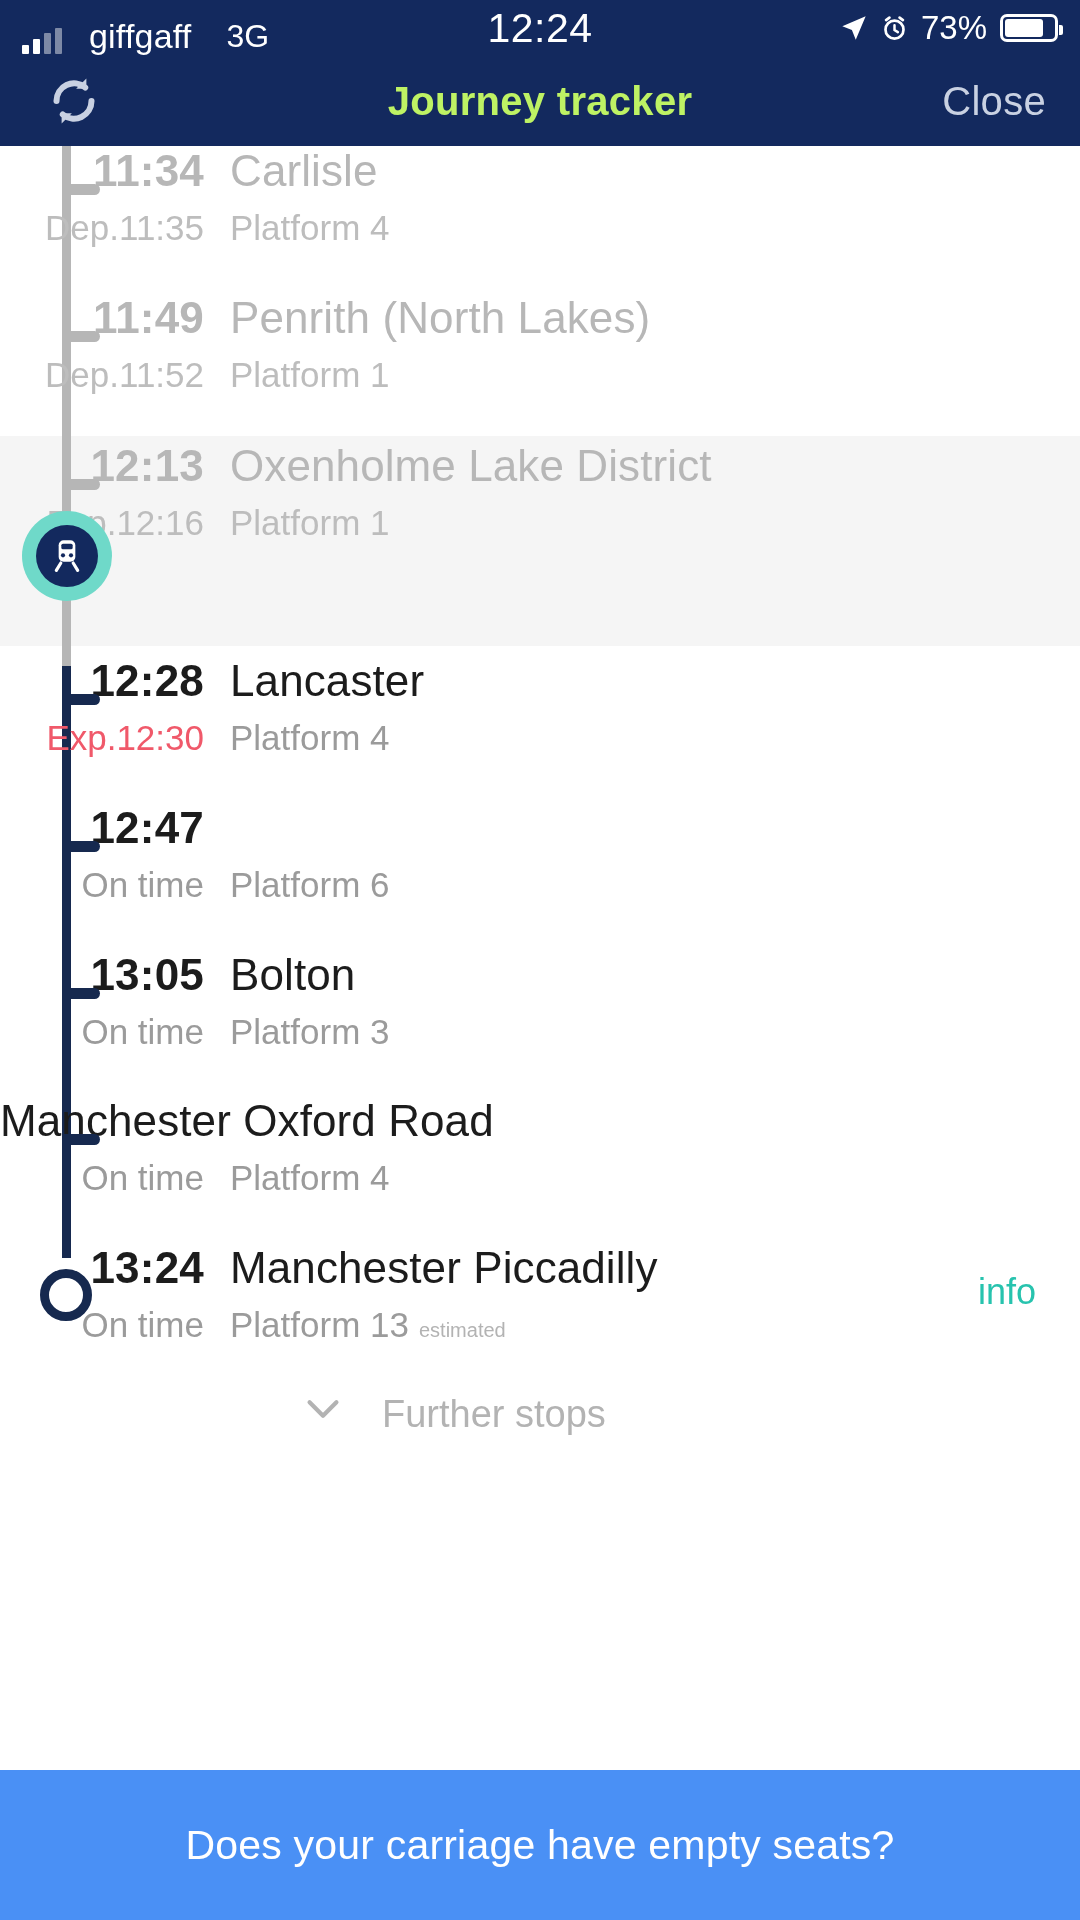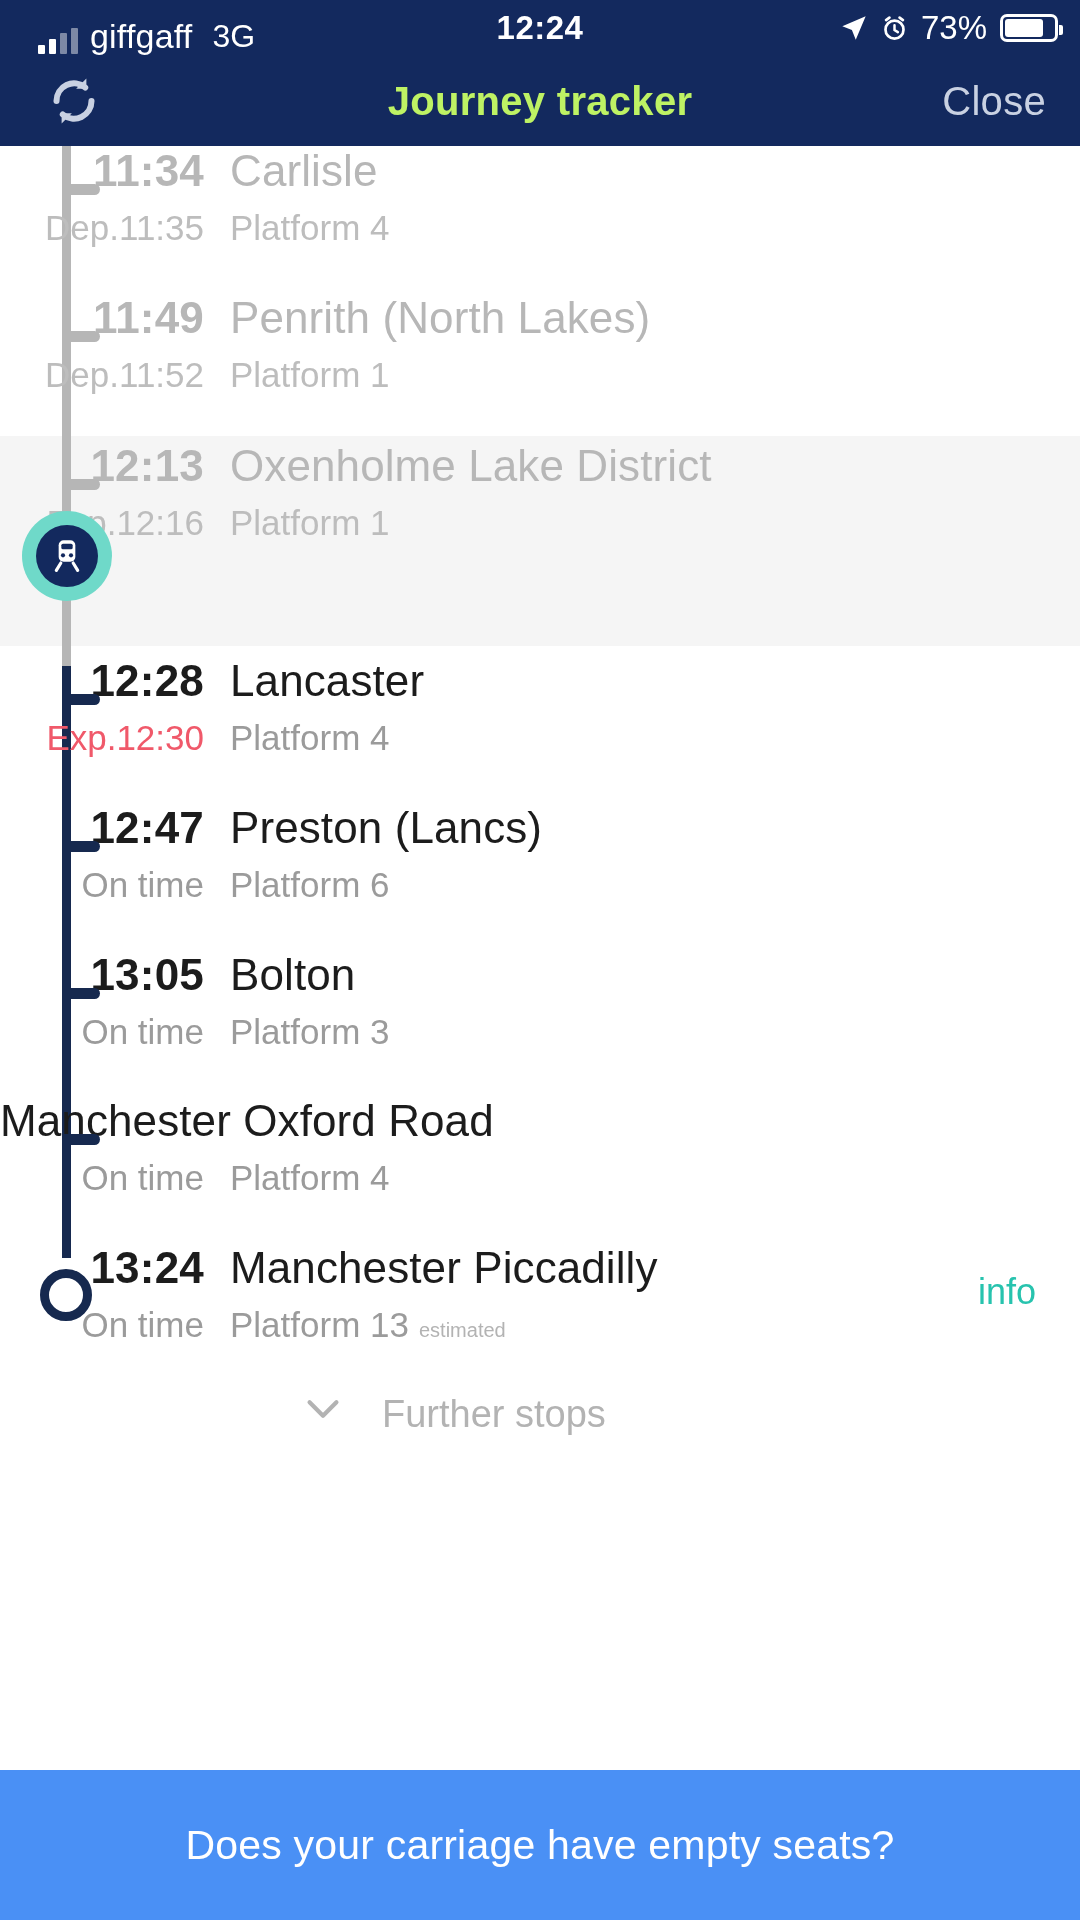--- a/index.html
+++ b/index.html
@@ -10,31 +10,31 @@
     overflow:hidden;
   }
   .phone { position:relative; width:1080px; height:1920px; background:#fff; }
 
   
   .statusbar {
     position:absolute; top:0; left:0; width:1080px; height:56px;
     background:#13295e; color:#ffffff;
     display:flex; align-items:center;
   }
-  .sb-left { display:flex; align-items:flex-end; gap:12px; padding-left:38px;margin-top:16px; }
+  .sb-left { display:flex; align-items:flex-end; gap:27px; padding-left:22px;margin-top:16px; }
   .sig { display:flex; align-items:flex-end; gap:4px; height:26px; }
   .sig i { display:block; width:7px; background:#ffffff; border-radius:1px; }
   .sig i:nth-child(1){ height:9px; }
   .sig i:nth-child(2){ height:15px; }
   .sig i:nth-child(3){ height:21px; opacity:.45; }
   .sig i:nth-child(4){ height:26px; opacity:.45; }
   .carrier { font-size:34px; letter-spacing:.2px; line-height:36px; }
   .net { font-size:32px; line-height:36px; margin-left:8px; }
   .sb-center { position:absolute; left:0; right:0; text-align:center; }
-  .clock { font-size:33px; font-weight:bold; letter-spacing:.5px; }
+  .clock { font-size:41px; font-weight:normal; letter-spacing:.5px; }
   .sb-right {
     position:absolute; right:22px; display:flex; align-items:center; gap:13px;
   }
   .loc-arrow { width:28px; height:28px; }
   .alarm { width:27px; height:27px; }
   .batt-pct { font-size:33px; }
   .batt {
     position:relative; width:58px; height:28px;
     border:3px solid #ffffff; border-radius:7px;
   }
@@ -292,21 +292,20 @@
       <div class="row-sub">
         <span class="s-status delayed">Exp.12:30</span>
         <span class="s-plat">Platform 4</span>
       </div>
     </div>
 
     <div class="stop future" style="top:657px;">
       <span class="tick tick-future"></span>
       <div class="row-main">
         <span class="t-time">12:47</span>
-        <span class="t-name">Preston (Lancs)</span>
       </div>
       <div class="row-sub">
         <span class="s-status">On time</span>
         <span class="s-plat">Platform 6</span>
       </div>
     </div>
 
     <div class="stop future" style="top:804px;">
       <span class="tick tick-future"></span>
       <div class="row-main">

